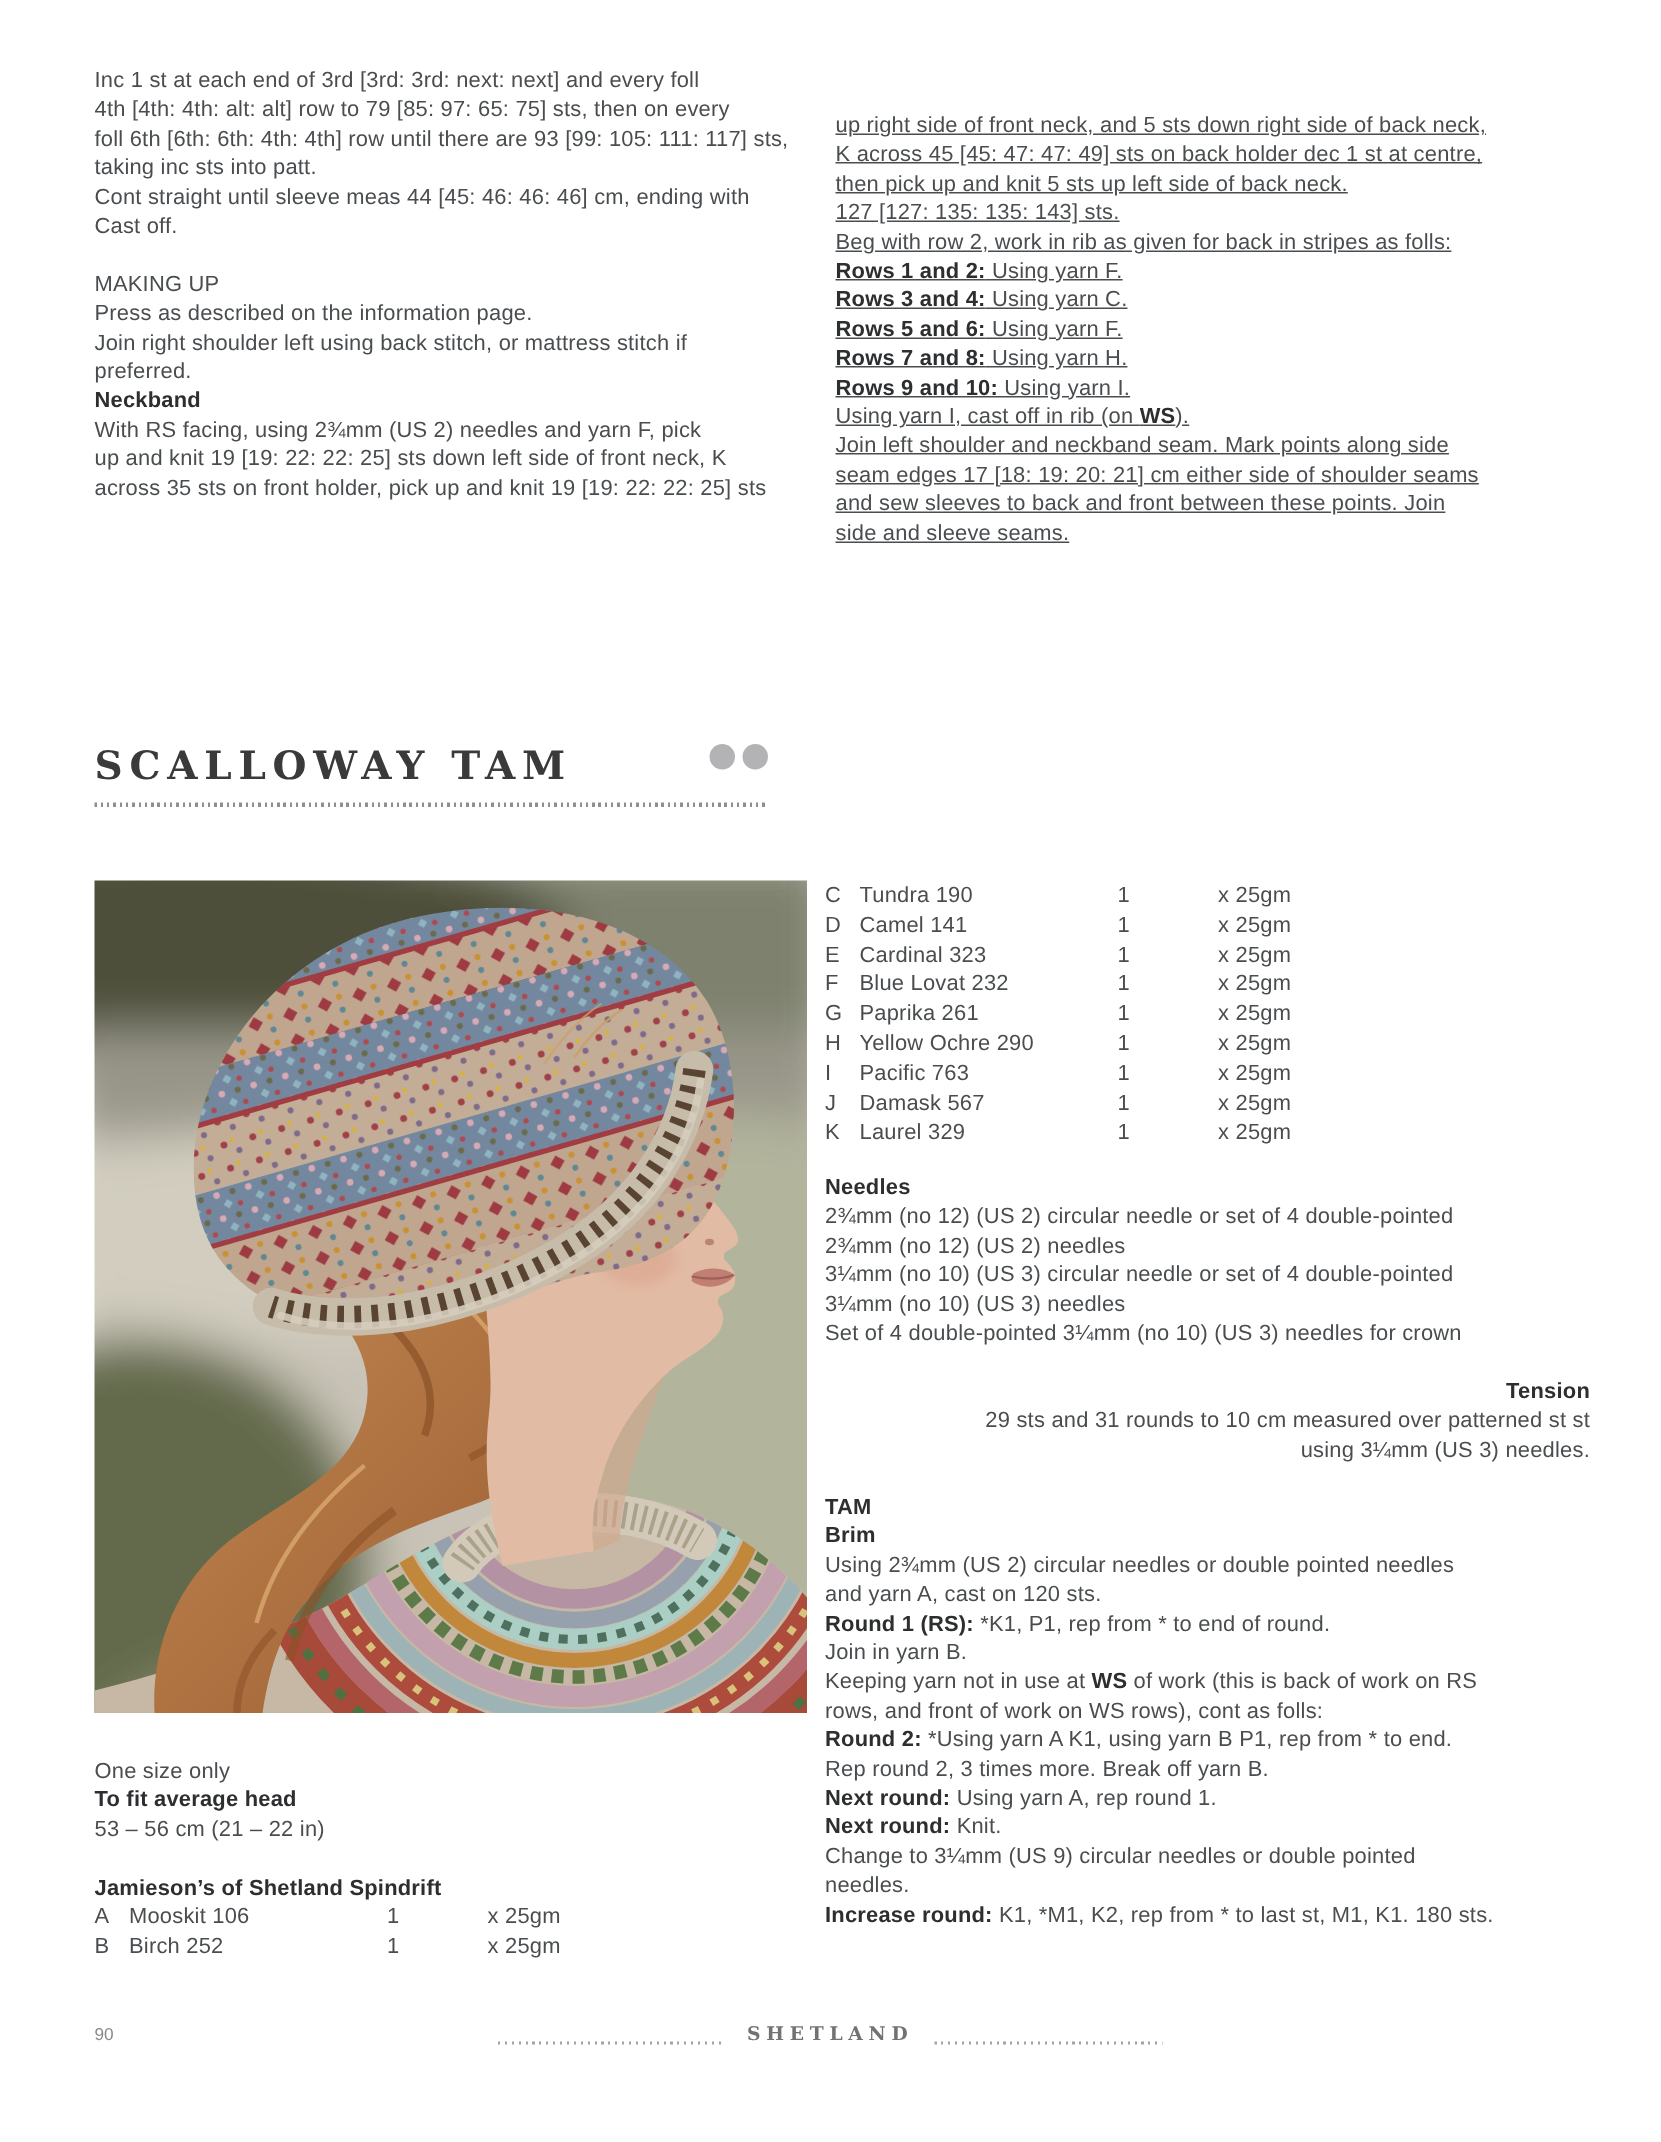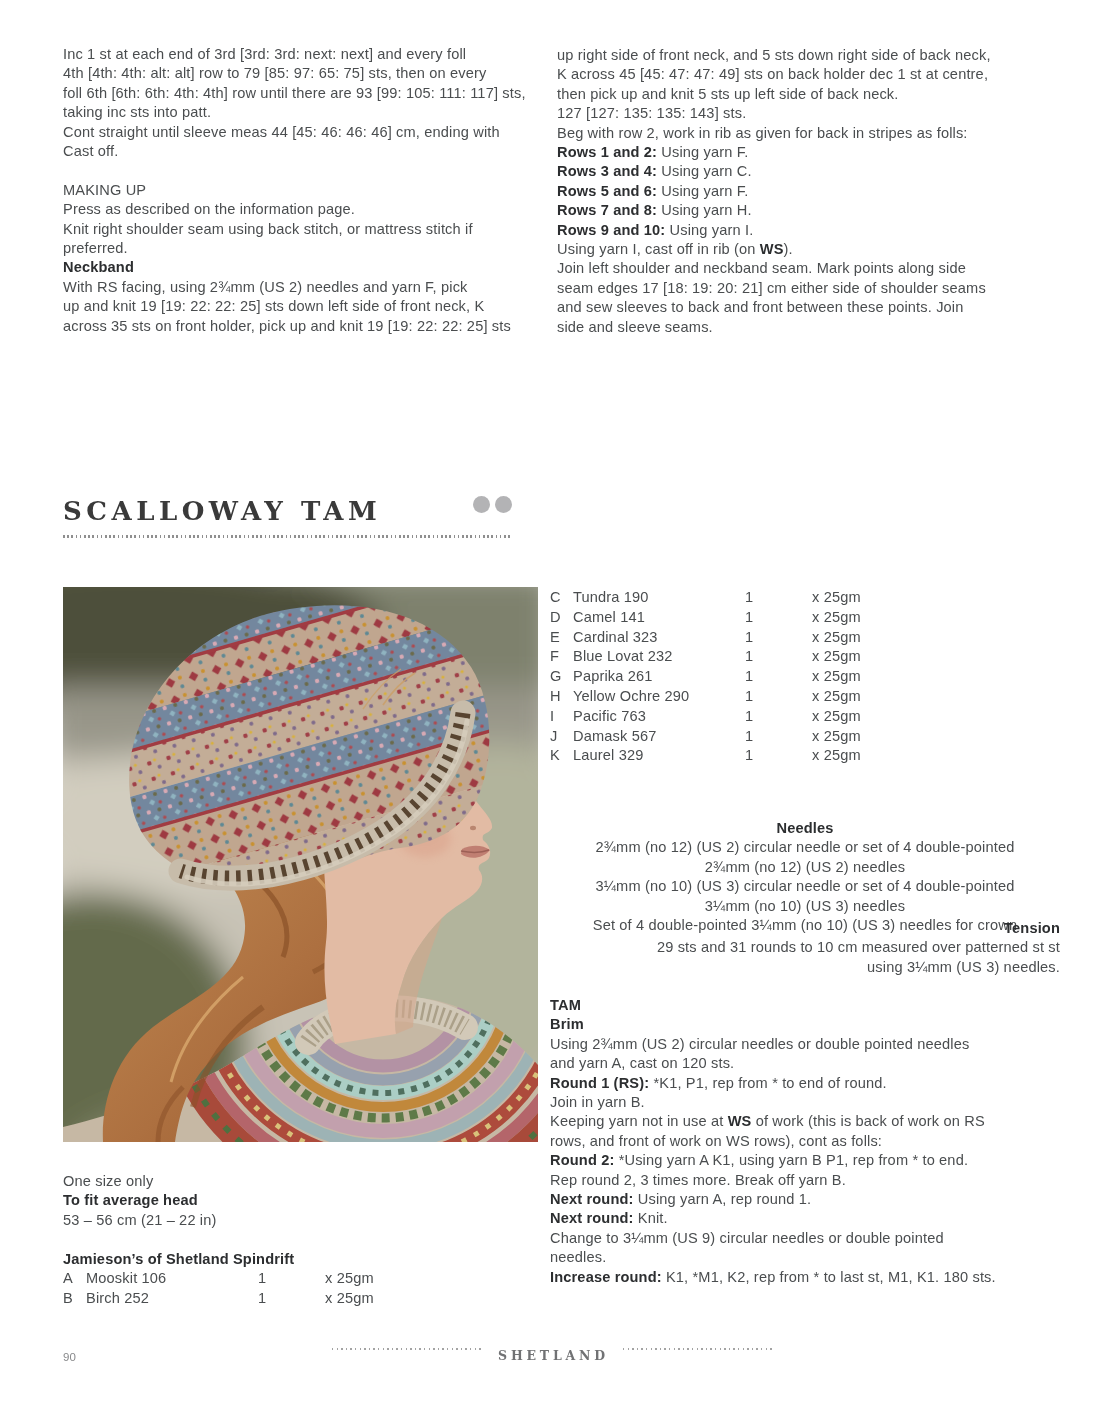--- a/index.html
+++ b/index.html
@@ -20,49 +20,49 @@
   .yrow span{position:absolute;top:0;white-space:nowrap;}
   .ycode{left:0;}
   .yname{left:23px;}
   .yqty{left:195px;}
   .yamt{left:262px;}
   .photo{position:absolute;left:63px;top:587px;width:475px;height:555px;}
   .footer{position:absolute;left:0;top:1348px;width:1107px;height:20px;
           font-size:11.5px;color:#88898b;}
   .page-num{position:absolute;left:63px;top:3px;}
   .footer-center{position:absolute;left:0;top:0;width:1107px;display:flex;
-                 align-items:flex-start;justify-content:center;}
+                 align-items:flex-end;justify-content:center;}
   .leader{width:152px;height:2px;
      background-image:repeating-linear-gradient(to right,#a3a3a3 0 1.4px,transparent 1.4px 4.6px);}
   .footer-title{font-family:"DejaVu Serif","Liberation Serif",serif;font-size:12.5px;
                 letter-spacing:3.8px;color:#717274;margin:0 14px;font-weight:600;}
 </style>
 </head>
 <body>
 
 <div class="page">
 
   <div class="tcol" style="left:63px;top:45px;width:480px;">
       <div class="line"><span>Inc 1 st at each end of 3rd [3rd: 3rd: next: next] and every foll</span></div>
       <div class="line"><span>4th [4th: 4th: alt: alt] row to 79 [85: 97: 65: 75] sts, then on every</span></div>
       <div class="line"><span>foll 6th [6th: 6th: 4th: 4th] row until there are 93 [99: 105: 111: 117] sts,</span></div>
       <div class="line"><span>taking inc sts into patt.</span></div>
       <div class="line"><span>Cont straight until sleeve meas 44 [45: 46: 46: 46] cm, ending with</span></div>
       <div class="line"><span>Cast off.</span></div>
       <div class="line">&nbsp;</div>
       <div class="line"><span>MAKING UP</span></div>
       <div class="line"><span>Press as described on the information page.</span></div>
-      <div class="line"><span>Knit right shoulder seam using back stitch, or mattress stitch if</span></div>
+      <div class="line"><span>Join right shoulder left using back stitch, or mattress stitch if</span></div>
       <div class="line"><span>preferred.</span></div>
       <div class="line"><span class="b">Neckband</span></div>
       <div class="line"><span>With RS facing, using 2¾mm (US 2) needles and yarn F, pick</span></div>
       <div class="line"><span>up and knit 19 [19: 22: 22: 25] sts down left side of front neck, K</span></div>
       <div class="line"><span>across 35 sts on front holder, pick up and knit 19 [19: 22: 22: 25] sts</span></div>
     </div>
-  <div class="tcol" style="left:557px;top:46px;width:500px;">
+  <div class="tcol" style="left:557px;top:75px;width:500px;text-decoration:underline;">
       <div class="line"><span>up right side of front neck, and 5 sts down right side of back neck,</span></div>
       <div class="line"><span>K across 45 [45: 47: 47: 49] sts on back holder dec 1 st at centre,</span></div>
       <div class="line"><span>then pick up and knit 5 sts up left side of back neck.</span></div>
       <div class="line"><span>127 [127: 135: 135: 143] sts.</span></div>
       <div class="line"><span>Beg with row 2, work in rib as given for back in stripes as folls:</span></div>
       <div class="line"><span class="b">Rows 1 and 2:</span><span> Using yarn F.</span></div>
       <div class="line"><span class="b">Rows 3 and 4:</span><span> Using yarn C.</span></div>
       <div class="line"><span class="b">Rows 5 and 6:</span><span> Using yarn F.</span></div>
       <div class="line"><span class="b">Rows 7 and 8:</span><span> Using yarn H.</span></div>
       <div class="line"><span class="b">Rows 9 and 10:</span><span> Using yarn I.</span></div>
@@ -295,21 +295,21 @@
         <span class="yqty">1</span>
         <span class="yamt">x 25gm</span>
       </div>
       <div class="yrow">
         <span class="ycode">K</span>
         <span class="yname">Laurel 329</span>
         <span class="yqty">1</span>
         <span class="yamt">x 25gm</span>
       </div>
     </div>
-  <div class="tcol" style="left:550px;top:819px;width:510px;text-align:center;">
+  <div class="tcol" style="left:550px;top:783px;width:510px;">
       <div class="line"><span class="b">Needles</span></div>
       <div class="line"><span>2¾mm (no 12) (US 2) circular needle or set of 4 double-pointed</span></div>
       <div class="line"><span>2¾mm (no 12) (US 2) needles</span></div>
       <div class="line"><span>3¼mm (no 10) (US 3) circular needle or set of 4 double-pointed</span></div>
       <div class="line"><span>3¼mm (no 10) (US 3) needles</span></div>
       <div class="line"><span>Set of 4 double-pointed 3¼mm (no 10) (US 3) needles for crown</span></div>
     </div>
   <div class="tcol" style="left:550px;top:919px;width:510px;text-align:right;">
       <div class="line"><span class="b">Tension</span></div>
       <div class="line"><span>29 sts and 31 rounds to 10 cm measured over patterned st st</span></div>

